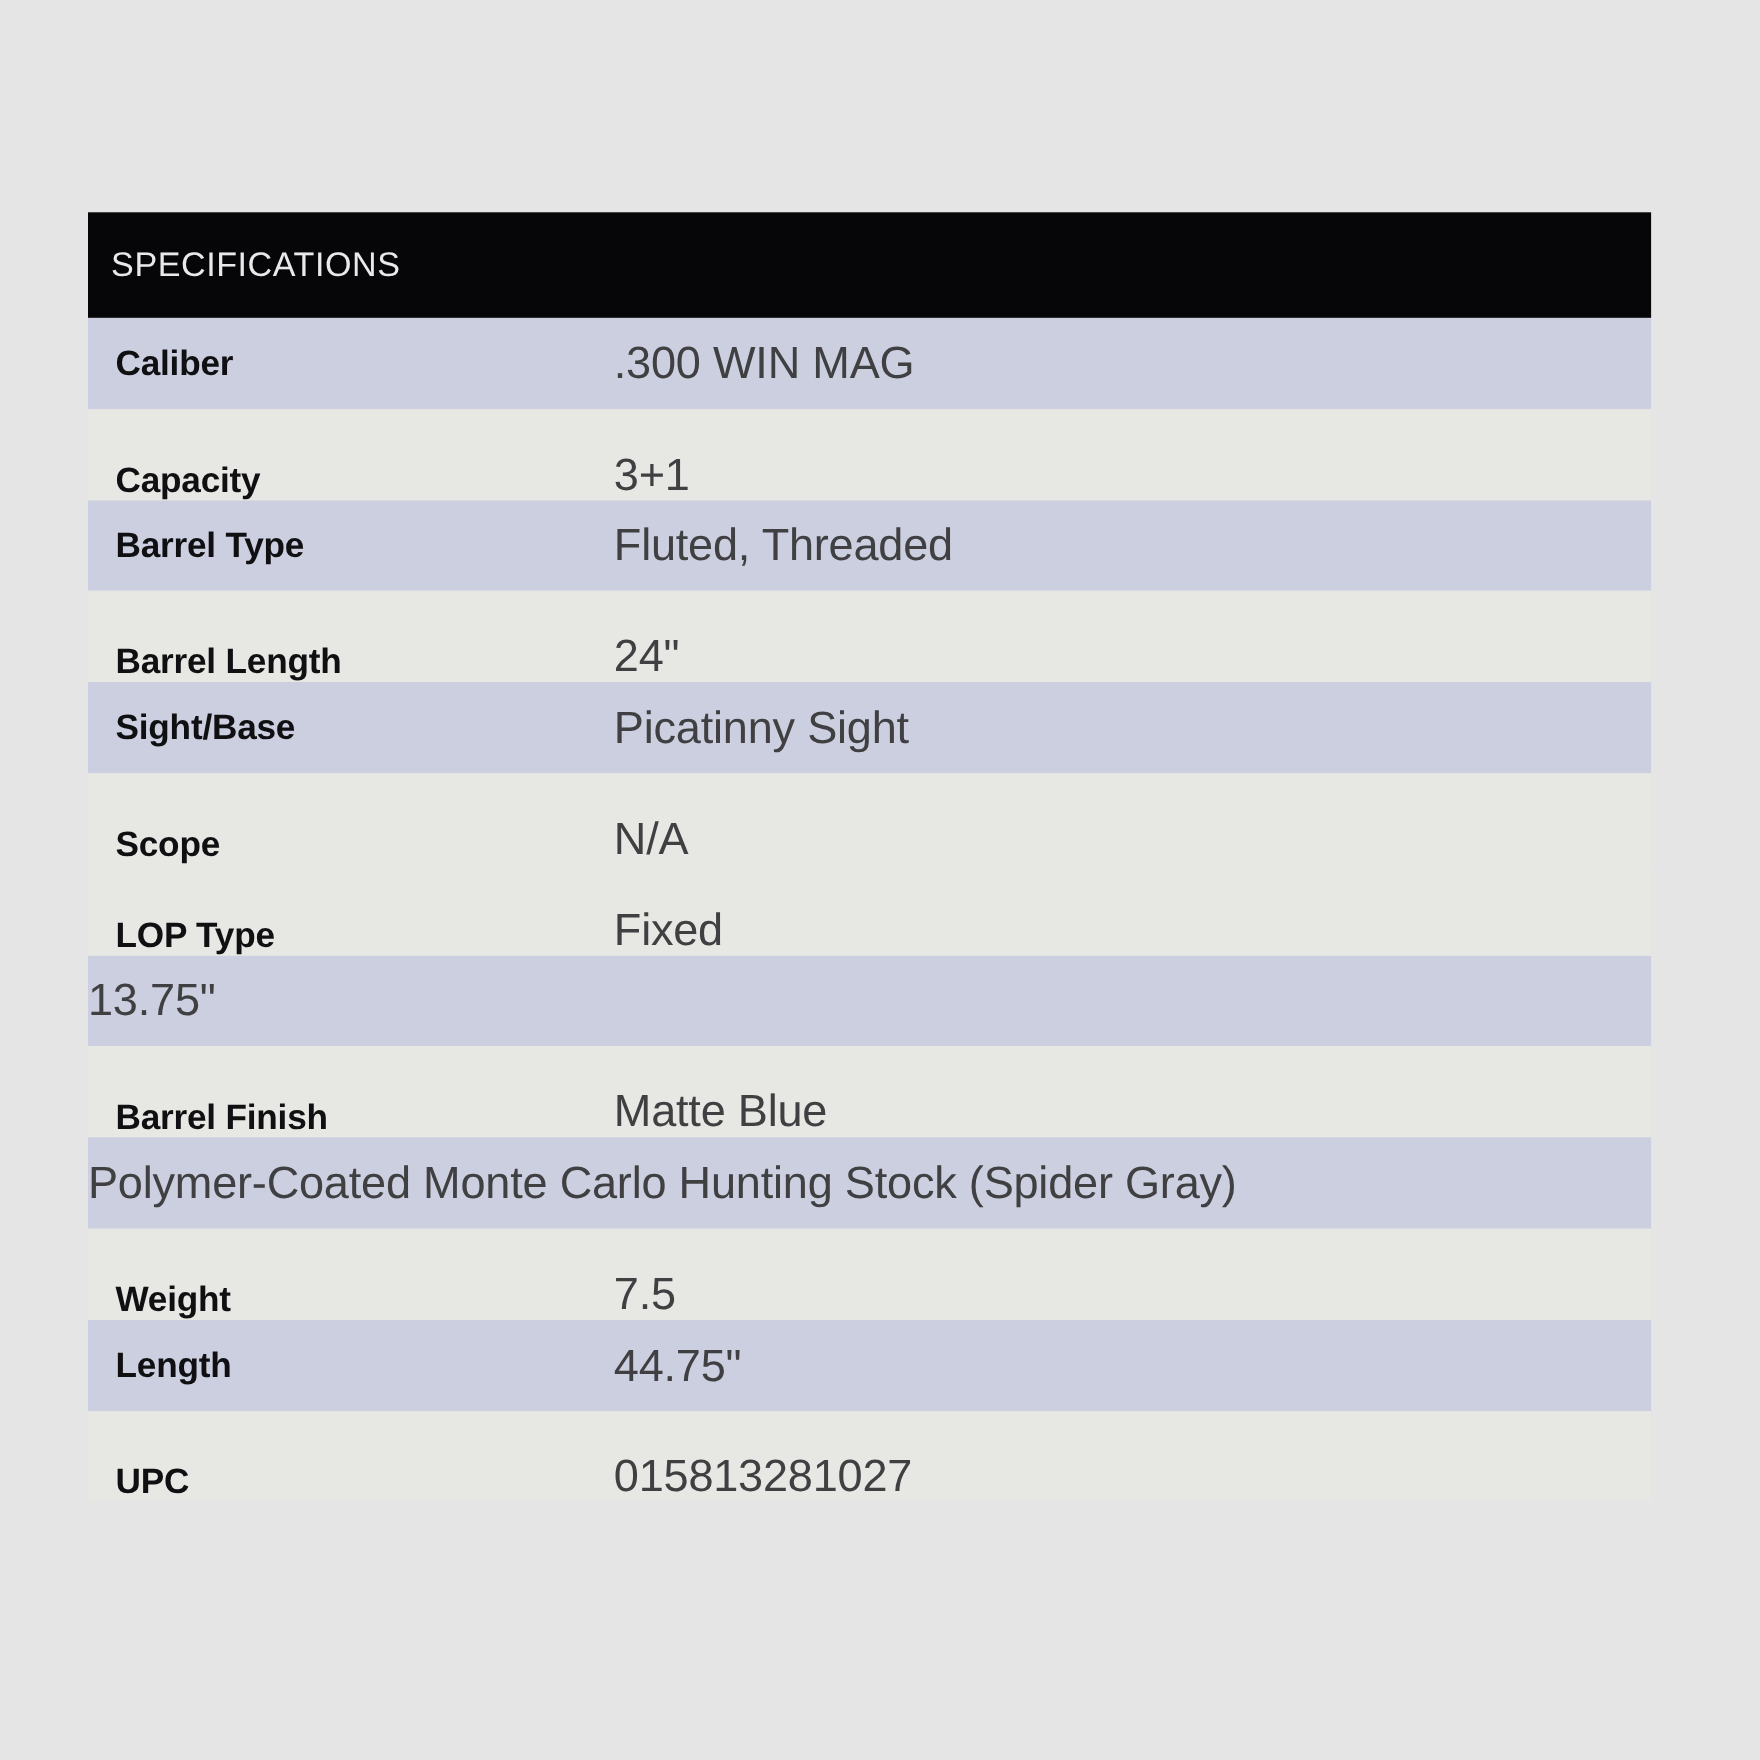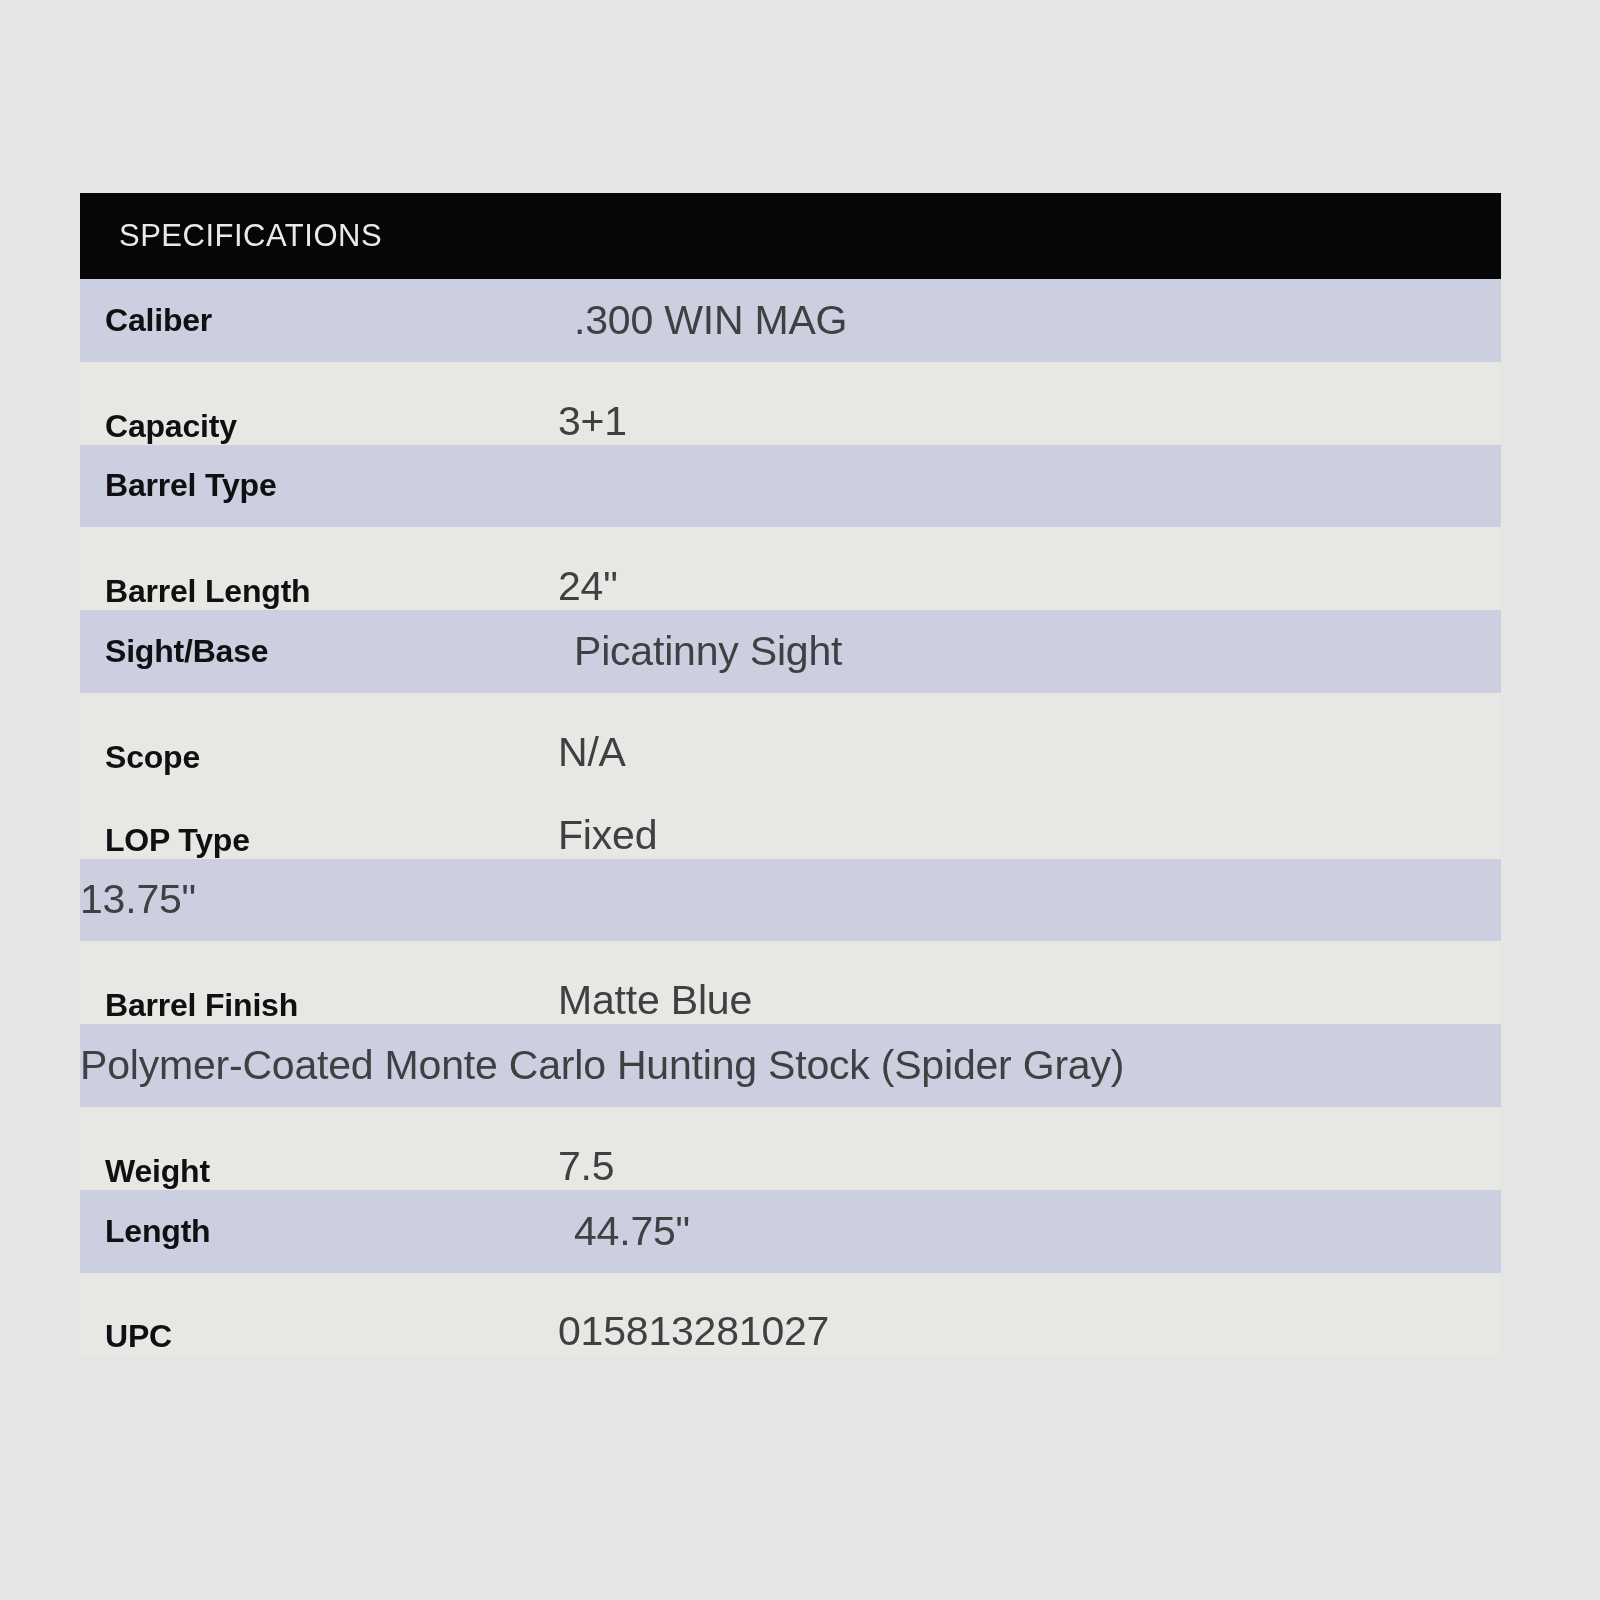--- a/index.html
+++ b/index.html
@@ -13,39 +13,39 @@
     background: var(--page-bg, #e5e5e5);
     position: relative;
   }
   .spec-table {
     position: absolute;
     left: 80px;
     top: 193px;
     width: 1421px;
   }
   .spec-header {
-    height: 86px;
+    height: 96px;
     background: var(--header-bg, #060608);
     display: flex;
     align-items: center;
-    padding-left: 39px;
+    padding-left: 21px;
     text-align: right;
   }
   .spec-header .title {
     color: var(--header-fg, #e9e9e9);
     font-size: 31px;
     letter-spacing: 0.5px;
     font-weight: 400;
   }
   .spec-row {
     height: 82.8px;
     display: flex;
     align-items: center;
   }
-  .row-odd  { background: var(--row-odd, #cbcfdf); gap: 16px; }
+  .row-odd  { background: var(--row-odd, #cbcfdf); }
   .row-even { background: var(--row-even, #e7e7e4); align-items: flex-end; }
   .cell-label {
     width: 478px;
     padding-left: 25px;
     font-weight: bold;
     font-size: 32px;
     color: var(--label-fg, #101013);
     letter-spacing: -0.2px;
     flex: 0 0 auto;
   }
@@ -72,20 +72,21 @@
     <div class="cell-value">.300 WIN MAG</div>
   </div>
 
   <div class="spec-row row-even">
     <div class="cell-label">Capacity</div>
     <div class="cell-value">3+1</div>
   </div>
 
   <div class="spec-row row-odd">
     <div class="cell-label">Barrel Type</div>
+    <div class="cell-value">Fluted, Threaded</div>
   </div>
 
   <div class="spec-row row-even">
     <div class="cell-label">Barrel Length</div>
     <div class="cell-value">24"</div>
   </div>
 
   <div class="spec-row row-odd">
     <div class="cell-label">Sight/Base</div>
     <div class="cell-value">Picatinny Sight</div>

